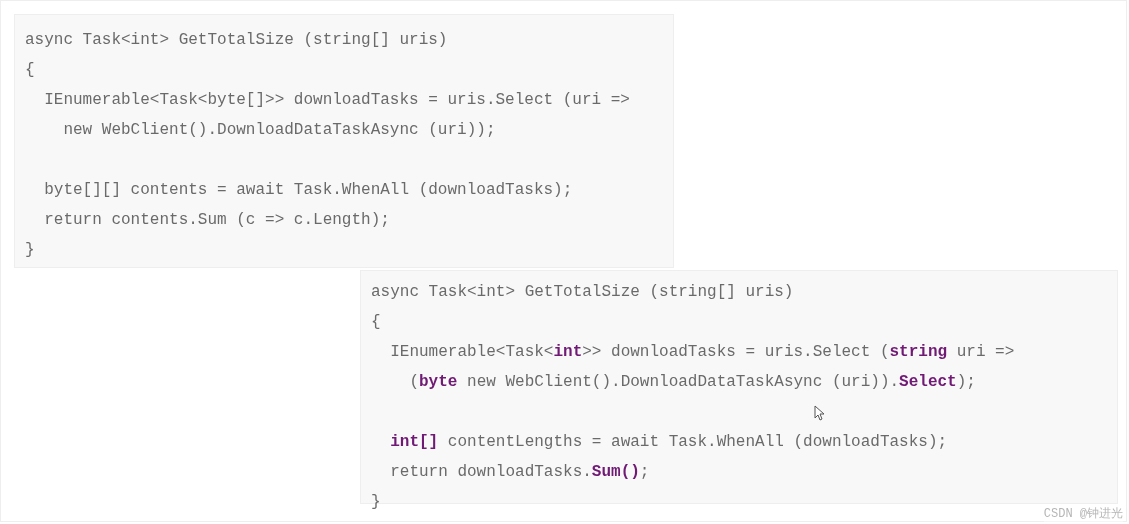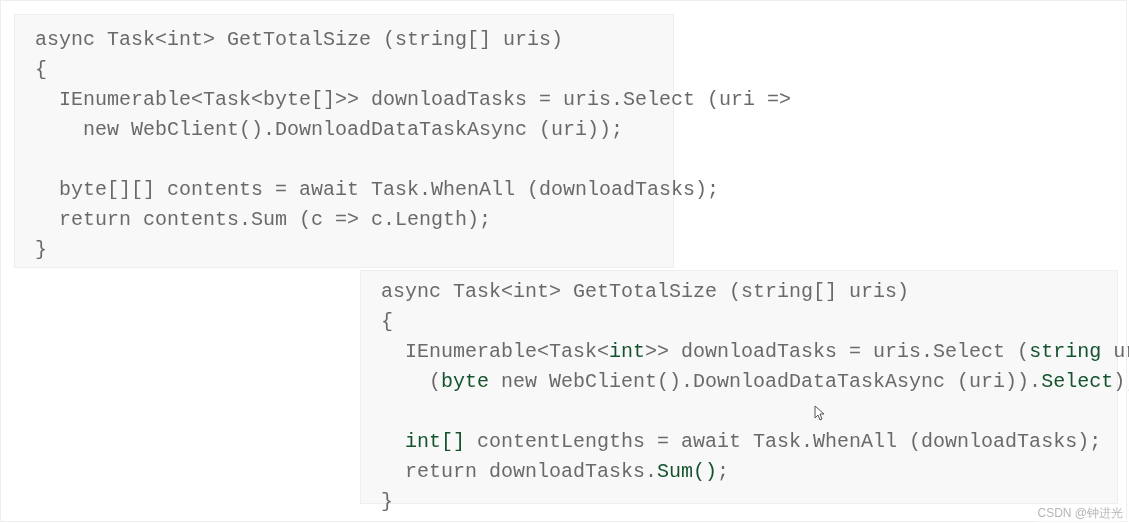--- a/index.html
+++ b/index.html
@@ -25,44 +25,44 @@
     pointer-events: none;
   }
   .code-block {
     position: absolute;
     background: #f8f8f8;
     border: 1px solid #eeeeee;
     line-height: 30px;
     font-family: "Courier New", Courier, monospace;
     box-sizing: border-box;
     white-space: pre;
-    padding-left: 20px;
-    font-size: 20px;
+    padding-left: 10px;
+    font-size: 16px;
     color: #6a6a6a;
   }
   .block1 {
     left: 14px;
     top: 14px;
     width: 660px;
     height: 254px;
     padding-top: 10px;
   }
   .block2 {
     left: 360px;
     top: 270px;
     width: 758px;
     height: 234px;
     padding-top: 6px;
   }
-  .b { font-weight: normal; color:#14532d; }
+  .b { font-weight: bold; color:#701a75; }
   .watermark {
     position: absolute;
     right: 6px;
     bottom: 2px;
-    font-family: Liberation Sans, sans-serif;
+    font-family: Liberation Mono, monospace;
     font-size: 12px;
     color: rgba(120,120,120,0.55);
     background: rgba(255,255,255,0.4);
   }
   .cursor {
     position: absolute;
     left: 812px;
     top: 405px;
     width: 16px;
     height: 18px;

